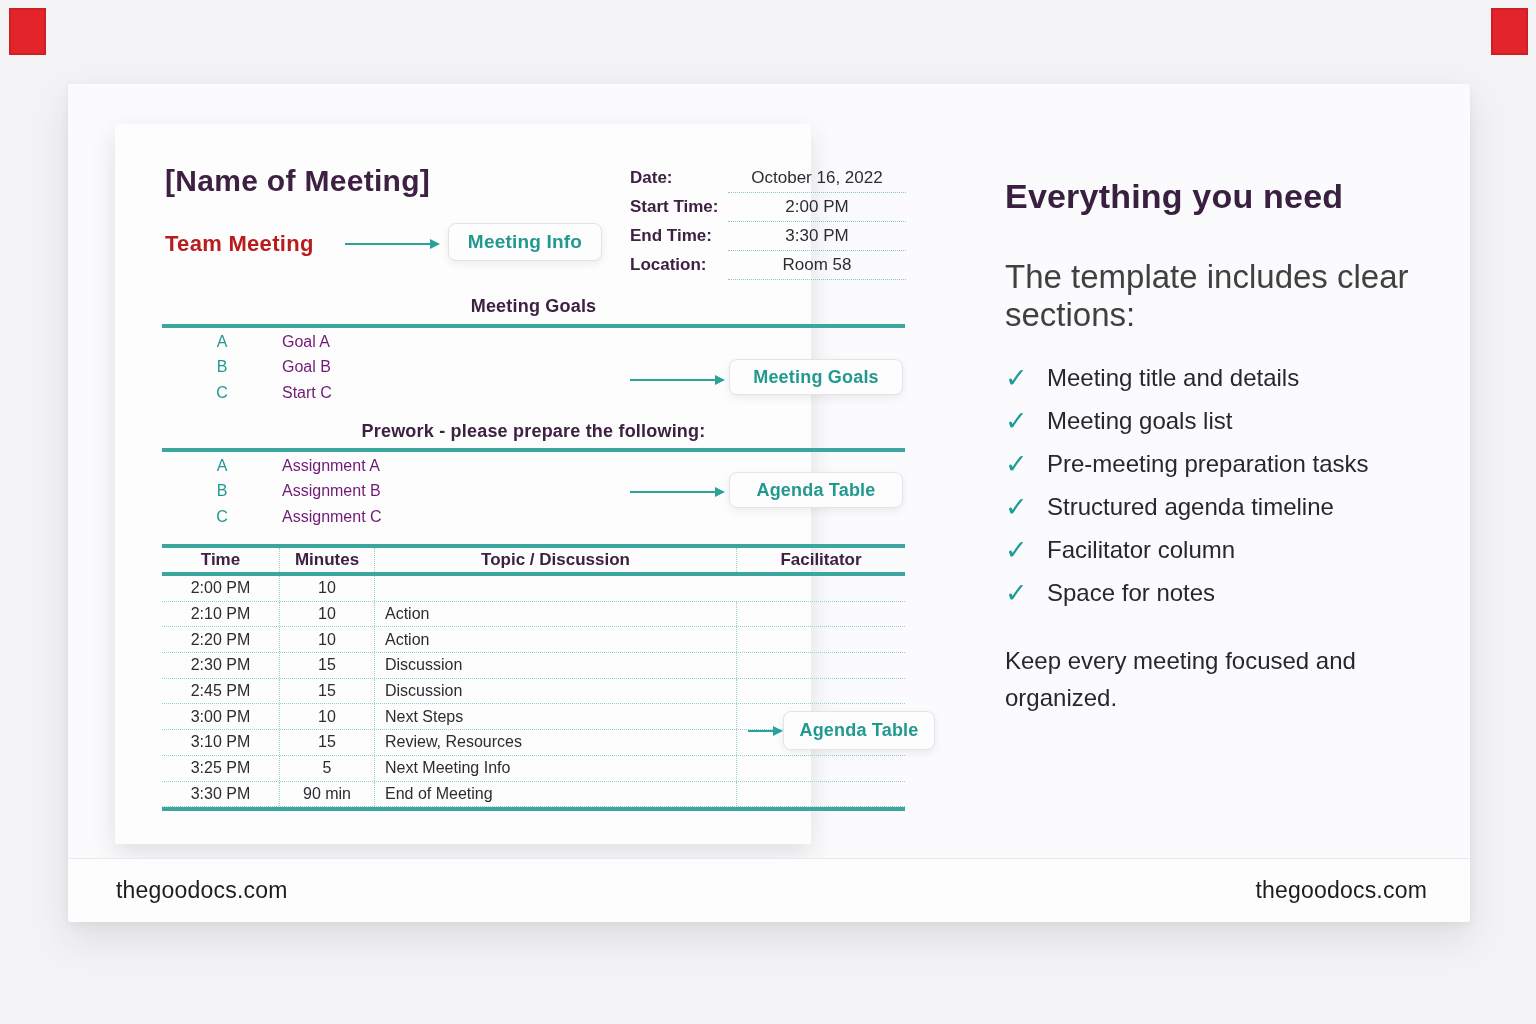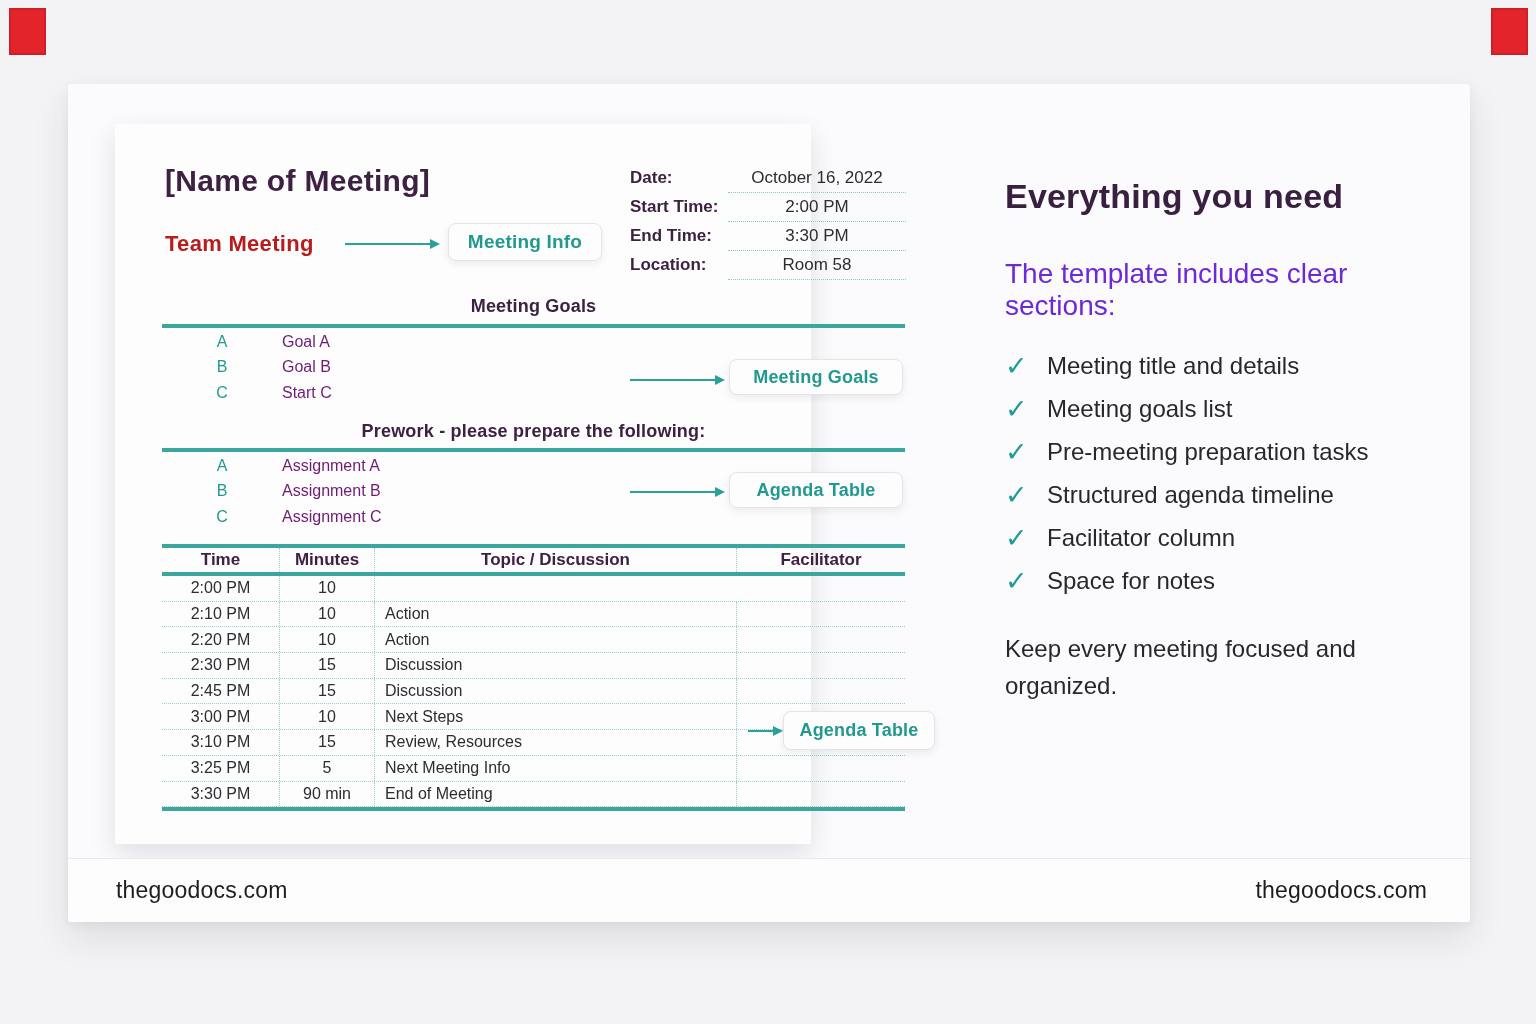--- a/index.html
+++ b/index.html
@@ -89,21 +89,21 @@
   .arow > div { display: flex; align-items: center; font-size: 16px; color: #2b2d31; }
   .arow > div:not(:last-child) { border-right: 1px dotted #97d1cc; }
   .cell-time, .cell-min { justify-content: center; }
   .cell-topic { padding-left: 10px; }
 
   
   .right-col { position: absolute; left: 1005px; top: 174px; width: 455px; }
   .r-title { margin: 0; font-size: 34px; font-weight: 700; color: #3a2040;
     line-height: 44px; letter-spacing: .2px; }
   .r-sub { margin: 2px 0 0; font-size: 33px; font-weight: 400; color: #1d9c98; line-height: 44px; }
-  .r-intro { margin: 40px 0 0; font-size: 28px; color: #6d28d9; }
+  .r-intro { margin: 40px 0 0; font-size: 33px; color: #404040; }
   .r-list { list-style: none; margin: 22px 0 0; padding: 0; }
   .r-item { display: flex; align-items: center; height: 43px; }
   .r-check { width: 42px; font-size: 27px; font-weight: 700; color: #1d9c98; }
   .r-text { font-size: 24px; color: #26282c; }
   .r-outro { margin: 28px 0 0; width: 400px; font-size: 24px; line-height: 37px; color: #26282c; }
 
   
   .footer { position: absolute; left: 68px; top: 858px; width: 1402px; height: 64px;
     background: #fdfdfe; border-top: 1px solid #e9e9eb; border-radius: 0 0 3px 3px;
     display: flex; align-items: center; justify-content: space-between;

